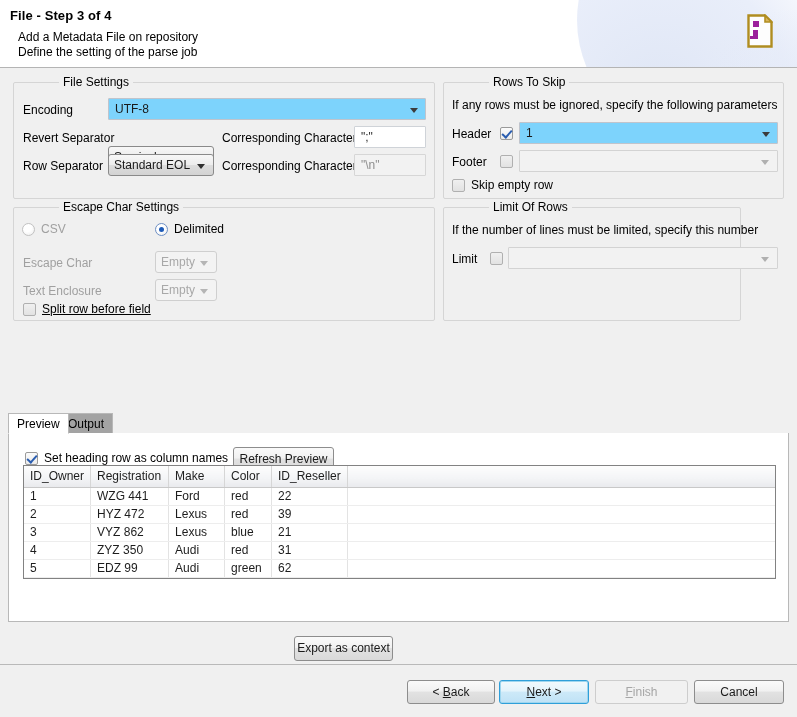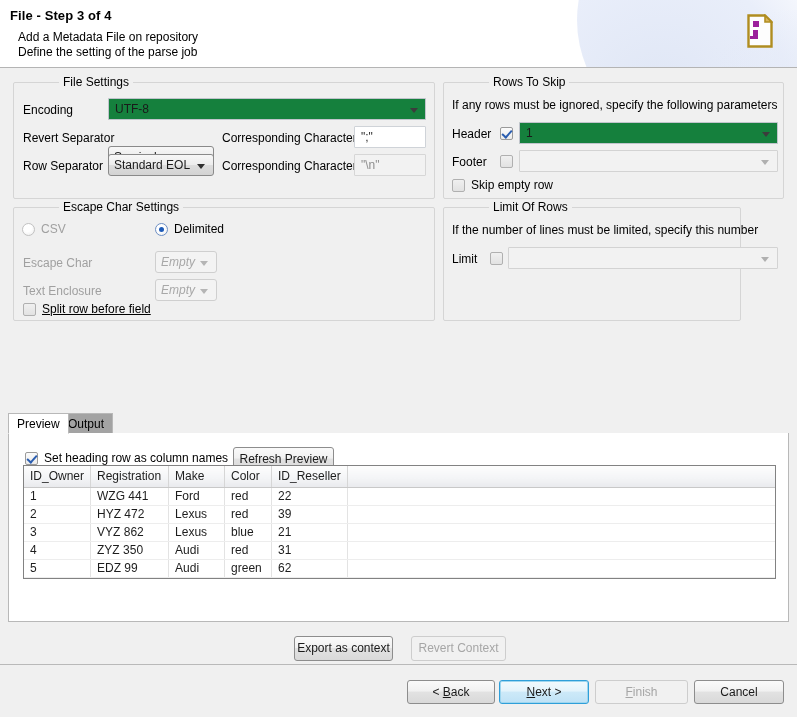--- a/index.html
+++ b/index.html
@@ -83,21 +83,21 @@
     position: absolute;
     font-size: 12px;
     color: #000;
     white-space: nowrap;
   }
   .lbl.dis { color: #a0a0a0; }
 
   
   .combo-flat {
     position: absolute;
-    background: #15803d;
+    background: #7dd3fc;
     border: 1px solid #c0c4cc;
     border-radius: 1px;
     height: 22px;
     font-size: 12px;
     padding-left: 6px;
     line-height: 20px;
     color: #1a1a1a;
   }
   .combo-flat .arr {
     position: absolute;
@@ -123,21 +123,20 @@
     right: 8px; top: 9px;
     width: 0; height: 0;
     border-left: 4px solid transparent;
     border-right: 4px solid transparent;
     border-top: 5px solid #2f2f2f;
   }
   .combo-btn.dis {
     border-color: #cfcfcf;
     background: #f3f3f3;
     color: #a8a8a8;
-    font-style: italic;
   }
   .combo-btn.dis .arr { border-top-color: #b5b5b5; }
 
   .combo-dis-flat {
     position: absolute;
     height: 22px;
     border: 1px solid #d3d3d3;
     border-radius: 1px;
     background: #f2f2f2;
     font-size: 12px;
@@ -508,23 +507,20 @@
             </tr>
           </tbody>
         </table>
       </div>
     </div>
   </div>
 
   <div class="btn" style="left:294px; top:568px; width:99px; height:25px;">
     <span>Export as context</span>
   </div>
-  <div class="btn dis" style="left:411px; top:568px; width:95px; height:25px;">
-    <span>Revert Context</span>
-  </div>
 
 </div>
 
 <div class="footer">
   <div class="footer-sep"></div>
 
   <div class="btn" style="left:407px; top:16px; width:88px;">
     &lt; <u>B</u>ack
   </div>
 

